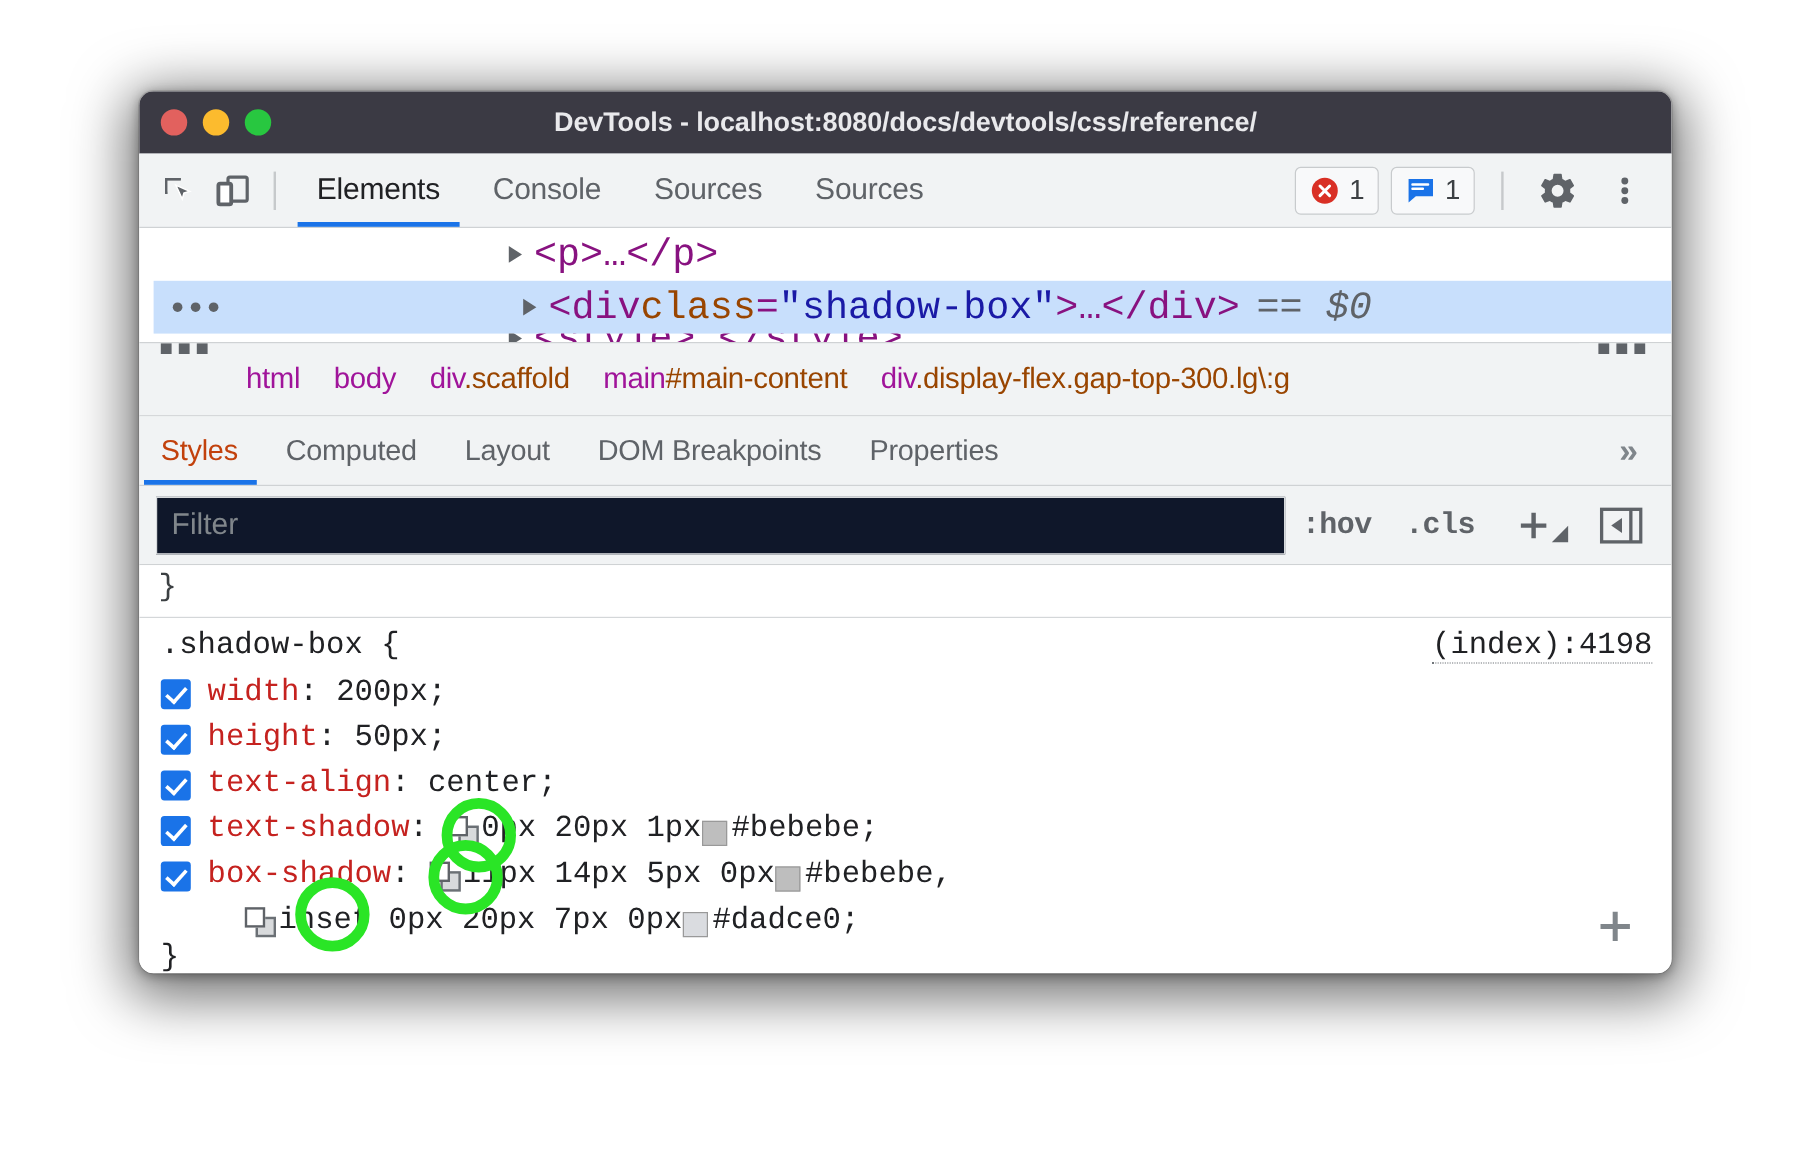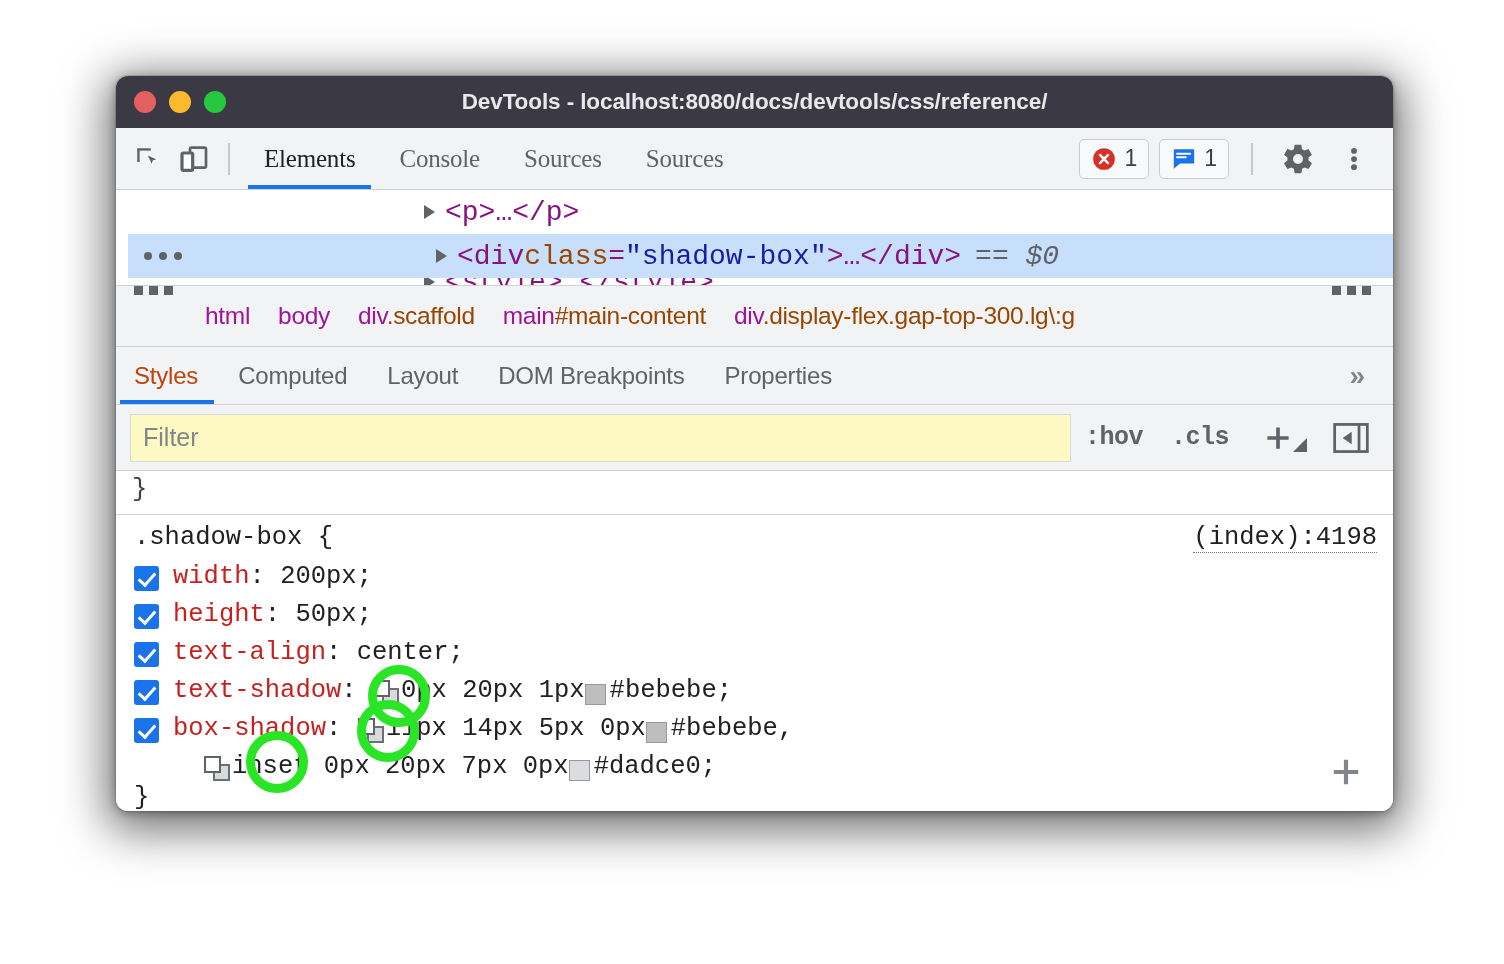--- a/index.html
+++ b/index.html
@@ -54,21 +54,21 @@
   }
   .tb-icon {
     width: 44px; height: 44px;
     display: flex; align-items: center; justify-content: center;
     border-radius: 4px;
   }
   .tb-sep {
     width: 2px; height: 32px; background: #c6c9cb; margin: 0 12px;
     flex: 0 0 2px;
   }
-  .panel-tabs { display: flex; align-items: center; height: 100%; font-family: Liberation Serif, serif; }
+  .panel-tabs { display: flex; align-items: center; height: 100%; }
   .panel-tab {
     position: relative; height: 100%;
     display: flex; align-items: center;
     padding: 0 22px;
     font-size: 25px; color: #5f6368;
     letter-spacing: -.2px;
   }
   .panel-tab.active { color: #202124; }
   .panel-tab.active::after {
     content: ""; position: absolute; left: 6px; right: 6px; bottom: 0;
@@ -85,21 +85,21 @@
   .gear-btn, .dots-btn {
     width: 46px; height: 46px; display: flex;
     align-items: center; justify-content: center;
   }
 
   
   #dom-tree {
     flex: 0 0 95px;
     background: #fff;
     font-family: "Liberation Mono", monospace;
-    font-size: 28px;
+    font-size: 32px;
     position: relative;
     overflow: hidden;
   }
   .dom-row {
     height: 44px; display: flex; align-items: center;
     white-space: nowrap; position: relative;
   }
   .dom-row.selected { background: #c8dffc; margin-left: 12px; }
   .dom-ell {
     position: absolute; left: 16px; top: 50%; transform: translateY(-50%);
@@ -173,21 +173,21 @@
   #filter-bar {
     flex: 0 0 66px;
     background: #f1f3f4;
     display: flex; align-items: center;
     padding: 0 14px 0 14px;
     border-bottom: 1px solid #cfd2d4;
     gap: 0;
   }
   #filter-input {
     flex: 1 1 auto; height: 48px;
-    background: #fef9c3; border: 1px solid #d7dadc;
+    background: #0f172a; border: 1px solid #d7dadc;
     display: flex; align-items: center;
     padding: 0 12px;
     font-size: 25px; color: #80868b;
     font-family: "Liberation Sans", sans-serif;
   }
   .fb-btn {
     font-family: "Liberation Mono", monospace;
     font-size: 25px; color: #5f6368; font-weight: bold;
     padding: 0 14px; display: flex; align-items: center; height: 48px;
     letter-spacing: -.5px;

